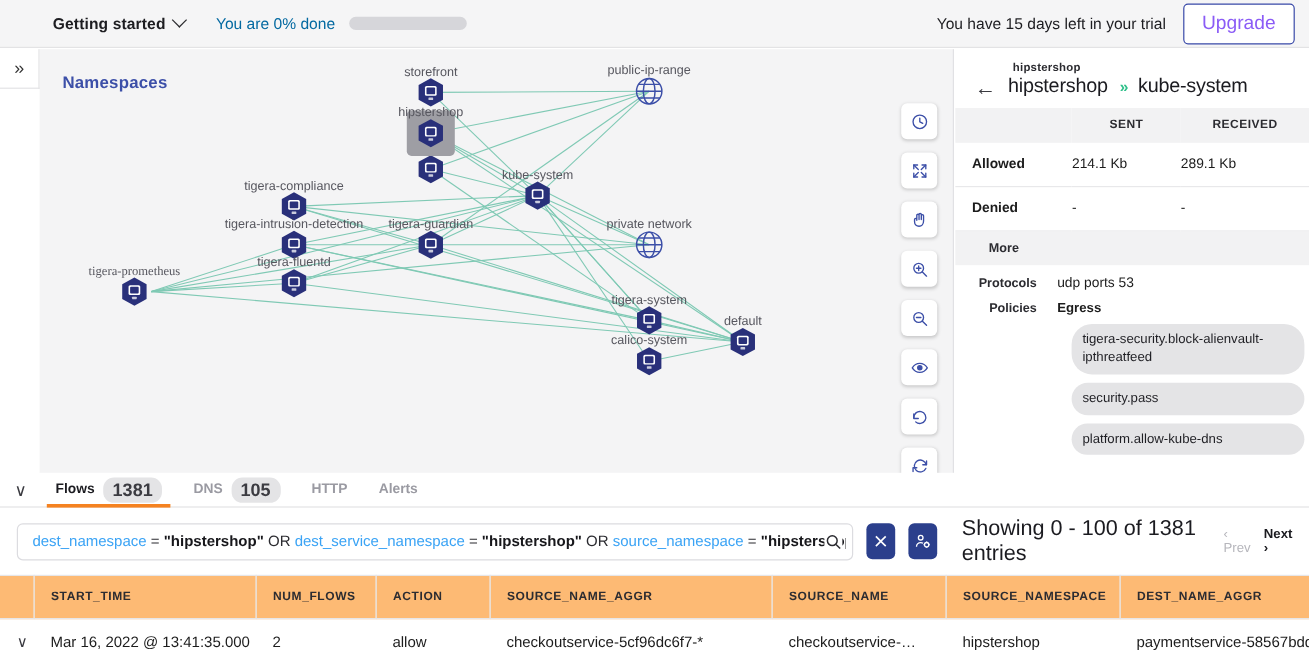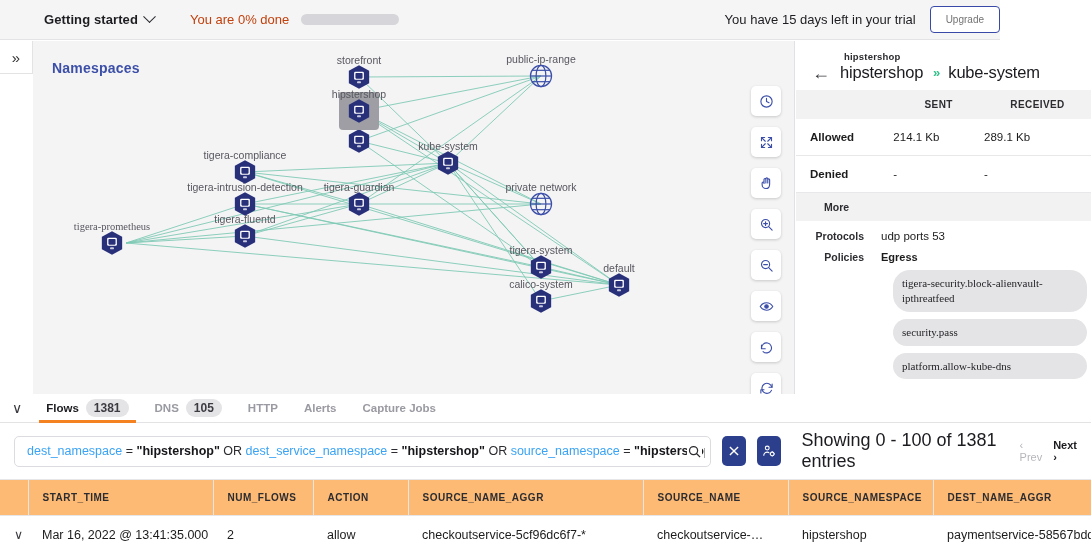--- a/index.html
+++ b/index.html
@@ -8,40 +8,40 @@
     font-family: "Liberation Sans", sans-serif;
     background:#ffffff;
     color:#1c1c1c;
     font-size:12px;
     -webkit-font-smoothing:antialiased;
   }
   #app { position:relative; width:1091px; height:551px; }
 
   
   .topbar {
-    position:absolute; left:0; top:0; width:1000px; height:40px;
+    position:absolute; left:0; top:0; width:1091px; height:40px;
     background:#f5f5f6; border-bottom:1px solid #e3e3e5;
     display:flex; align-items:center;
   }
   .gs-wrap { display:flex; align-items:center; gap:7px; margin-left:44px; cursor:pointer; }
   .gs-label { font-size:13px; font-weight:600; color:#1d1d21; letter-spacing:.1px; }
   .chev-d {
     width:9px; height:9px; border-right:1.6px solid #2a2a2e; border-bottom:1.6px solid #2a2a2e;
     transform:rotate(45deg) translate(-2px,-2px);
   }
-  .done-label { margin-left:36px; font-size:13px; color:#c2410c; font-weight:400; }
+  .done-label { margin-left:26px; font-size:13px; color:#0369a1; font-weight:400; }
   .progress-track {
     margin-left:12px; width:98px; height:11px; border-radius:6px; background:#d6d6da;
   }
   .progress-fill { height:100%; width:0%; border-radius:6px; background:#3f51b5; }
   .trial-txt { margin-left:auto; font-size:13px; color:#1d1d21; }
   .upgrade-btn {
-    margin-left:14px; 
-    border:1px solid #3949a8; color:#737373; background:#fff;
-    border-radius:4px; padding:7px 15px; font-size:10px; font-weight:500;
+    margin-left:14px; margin-right:12px;
+    border:1px solid #3949a8; color:#8b5cf6; background:#fff;
+    border-radius:4px; padding:7px 15px; font-size:16px; font-weight:500;
     font-family:inherit; cursor:pointer;
   }
 
   
   .rail-toggle {
     position:absolute; left:0; top:41px; width:33px; height:33px;
     background:#fff; border-right:1px solid #e3e3e5; border-bottom:1px solid #e3e3e5;
     display:flex; align-items:center; justify-content:center; cursor:pointer; z-index:7;
   }
   .dchev { font-size:15px; color:#333; line-height:1; }
@@ -108,40 +108,40 @@
   td.v2 { padding-left:22px; }
   .more-row { background:#f2f2f3; font-size:10.5px; font-weight:700; padding:8px 0 8px 28px; color:#2c2c31; }
 
   .kv { display:flex; padding:9px 12px 0 0; font-size:11.5px; }
   .kv .kk { width:68px; text-align:right; font-weight:700; font-size:10.5px; color:#2c2c31; flex:none; }
   .kv .vv { padding-left:17px; }
   .egress-lbl { font-weight:700; font-size:11px; }
   .chips { padding-left:97px; padding-top:7px; display:flex; flex-direction:column; gap:7px; }
   .chip {
     background:#e4e4e6; border-radius:17px; padding:6px 9px; font-size:11px;
-    color:#1f1f24; display:inline-block; max-width:194px; line-height:1.35;font-family:Liberation Serif, serif;
+    color:#1f1f24; display:inline-block; max-width:194px; line-height:1.35;
   }
 
   
   .bottom { position:absolute; left:0; top:394px; width:1091px; height:157px; background:#fff; }
   .tabbar {
     height:29px; border-bottom:1px solid #e3e3e5; display:flex; align-items:center; gap:0;
     padding-left:10px;
   }
   .tab-collapse { font-size:14px; color:#3a3a40; cursor:pointer; padding:0 11px 0 2px; line-height:1; }
   .tab {
     display:flex; align-items:center; gap:7px; padding:0 13px; height:29px; cursor:pointer;
     font-size:11.5px; font-weight:700; color:#9a9aa2; position:relative;
   }
   .tab.active { color:#1b1b20; }
   .tab.active::after {
     content:""; position:absolute; left:6px; right:6px; bottom:0; height:2.5px; background:#f58220;
   }
   .pill {
-    background:#e4e4e6; color:#3c3c42; border-radius:9px; padding:2px 8px; font-size:12px; font-weight:700;
+    background:#e4e4e6; color:#3c3c42; border-radius:9px; padding:2px 8px; font-size:15px; font-weight:700;
   }
 
   .filterrow { display:flex; align-items:center; height:56px; padding:0 14px; }
   .searchbox {
     flex:none; width:697px; height:31px; border:1px solid #dcdce0; border-radius:5px;
     background:#fff; display:flex; align-items:center; padding:0 8px 0 12px; overflow:hidden;
   }
   .qtext { font-size:12.5px; white-space:nowrap; overflow:hidden; flex:1; }
   .qtext .f { color:#3aa3f5; }
   .qtext .op { color:#2b2b30; }
@@ -492,23 +492,20 @@
           <div class="tab">
             <span>DNS</span>
             <span class="pill">105</span>
           </div>
           <div class="tab">
             <span>HTTP</span>
           </div>
           <div class="tab">
             <span>Alerts</span>
           </div>
-          <div class="tab">
-            <span>Capture Jobs</span>
-          </div>
         </div>
     </div>
 
     <div class="filterrow">
       <div class="searchbox">
         <span class="qtext" id="qtext"><span class="f">dest_namespace</span><span class="op"> = </span><span class="val">"hipstershop"</span><span class="op"> OR </span><span class="f">dest_service_namespace</span><span class="op"> = </span><span class="val">"hipstershop"</span><span class="op"> OR </span><span class="f">source_namespace</span><span class="op"> = </span><span class="val">"hipstershop"</span></span>
         <svg class="mag" viewBox="0 0 24 24" fill="none" stroke="#2b2b30" stroke-width="2">
           <circle cx="10.5" cy="10.5" r="6.5"></circle>
             <line x1="15.5" y1="15.5" x2="21" y2="21"></line>
         </svg>

